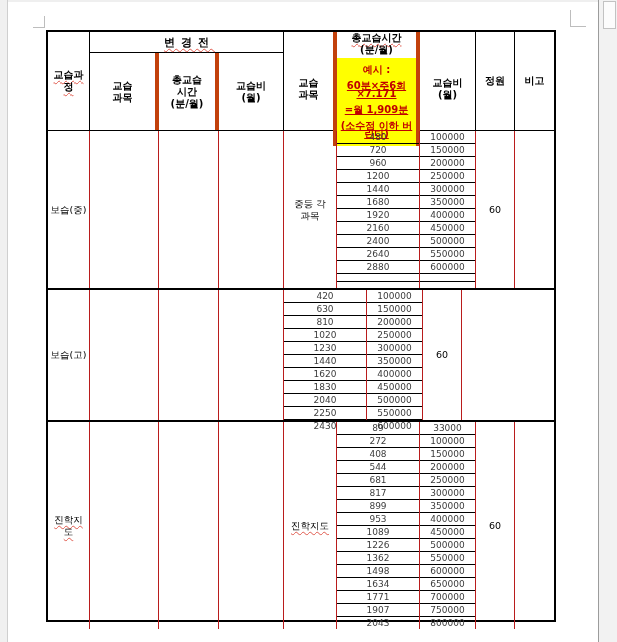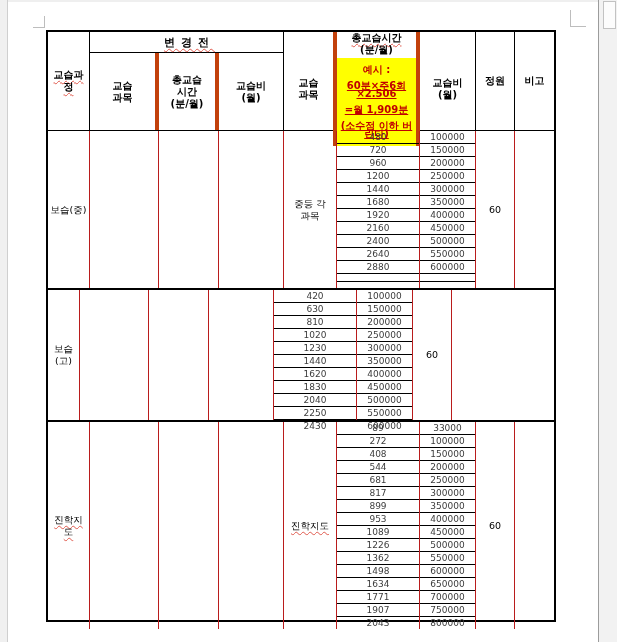--- a/index.html
+++ b/index.html
@@ -90,21 +90,21 @@
     </div>
     <div class="grp grp-after">
       <div class="grp-cells">
         <div class="hcell" style="width:53px">교습
 과목</div>
         <div class="hcell" style="width:83px">
           <span class="squiggle" style="text-decoration-color: rgb(224, 90, 78);">총교습시간</span>
           <span>(분/월)</span>
           <div class="note" style="background: rgb(255, 255, 0); color: rgb(192, 0, 0);">
             <div class="note-line">예시 :</div>
-            <div class="note-line u">60분×주6회×2.506</div>
+            <div class="note-line u">60분×주6회×7.171</div>
             <div class="note-line u">=월 1,909분</div>
             <div class="note-line u">(소수점 이하 버린다)</div>
           </div>
         </div>
         <div class="hcell last">교습비
 (월)</div>
       </div>
     </div>
     <div class="hcol cap-col">정원</div>
     <div class="hcol rem-col">비고</div>
@@ -115,21 +115,21 @@
         <div class="bcol" style="width: 69px;"></div>
         <div class="bcol" style="width: 60px;"></div>
         <div class="bcol" style="width: 65px;"></div>
         <div class="bcol" style="width: 53px;"><div><span class="subject-line">중등 각</span><span class="subject-line">과목</span></div></div>
         <div class="bcol rows-col" style="width: 83px;"><div class="subrow">480</div><div class="subrow">720</div><div class="subrow">960</div><div class="subrow">1200</div><div class="subrow">1440</div><div class="subrow">1680</div><div class="subrow">1920</div><div class="subrow">2160</div><div class="subrow">2400</div><div class="subrow">2640</div><div class="subrow">2880</div><div class="subrow"></div><div class="subrow"></div></div>
         <div class="bcol rows-col" style="width: 56px;"><div class="subrow">100000</div><div class="subrow">150000</div><div class="subrow">200000</div><div class="subrow">250000</div><div class="subrow">300000</div><div class="subrow">350000</div><div class="subrow">400000</div><div class="subrow">450000</div><div class="subrow">500000</div><div class="subrow">550000</div><div class="subrow">600000</div><div class="subrow"></div><div class="subrow"></div></div>
         <div class="bcol" style="width: 39px;">60</div>
         <div class="bcol" style="flex: 1 1 0%; border-right: none;"></div>
       </div>
       <div class="block" style="height: 132px;">
-        <div class="bcol" style="width: 32px;"><span>보습(고)</span></div>
+        <div class="bcol" style="width: 42px;"><span>보습(고)</span></div>
         <div class="bcol" style="width: 69px;"></div>
         <div class="bcol" style="width: 60px;"></div>
         <div class="bcol" style="width: 65px;"></div>
         <div class="bcol rows-col" style="width: 83px;"><div class="subrow">420</div><div class="subrow">630</div><div class="subrow">810</div><div class="subrow">1020</div><div class="subrow">1230</div><div class="subrow">1440</div><div class="subrow">1620</div><div class="subrow">1830</div><div class="subrow">2040</div><div class="subrow">2250</div><div class="subrow">2430</div></div>
         <div class="bcol rows-col" style="width: 56px;"><div class="subrow">100000</div><div class="subrow">150000</div><div class="subrow">200000</div><div class="subrow">250000</div><div class="subrow">300000</div><div class="subrow">350000</div><div class="subrow">400000</div><div class="subrow">450000</div><div class="subrow">500000</div><div class="subrow">550000</div><div class="subrow">600000</div></div>
         <div class="bcol" style="width: 39px;">60</div>
         <div class="bcol" style="flex: 1 1 0%; border-right: none;"></div>
       </div>
       <div class="block" style="flex: 1 1 0%;">
         <div class="bcol" style="width: 42px;"><span class="squiggle" style="text-decoration-color: rgb(224, 90, 78);">진학지

